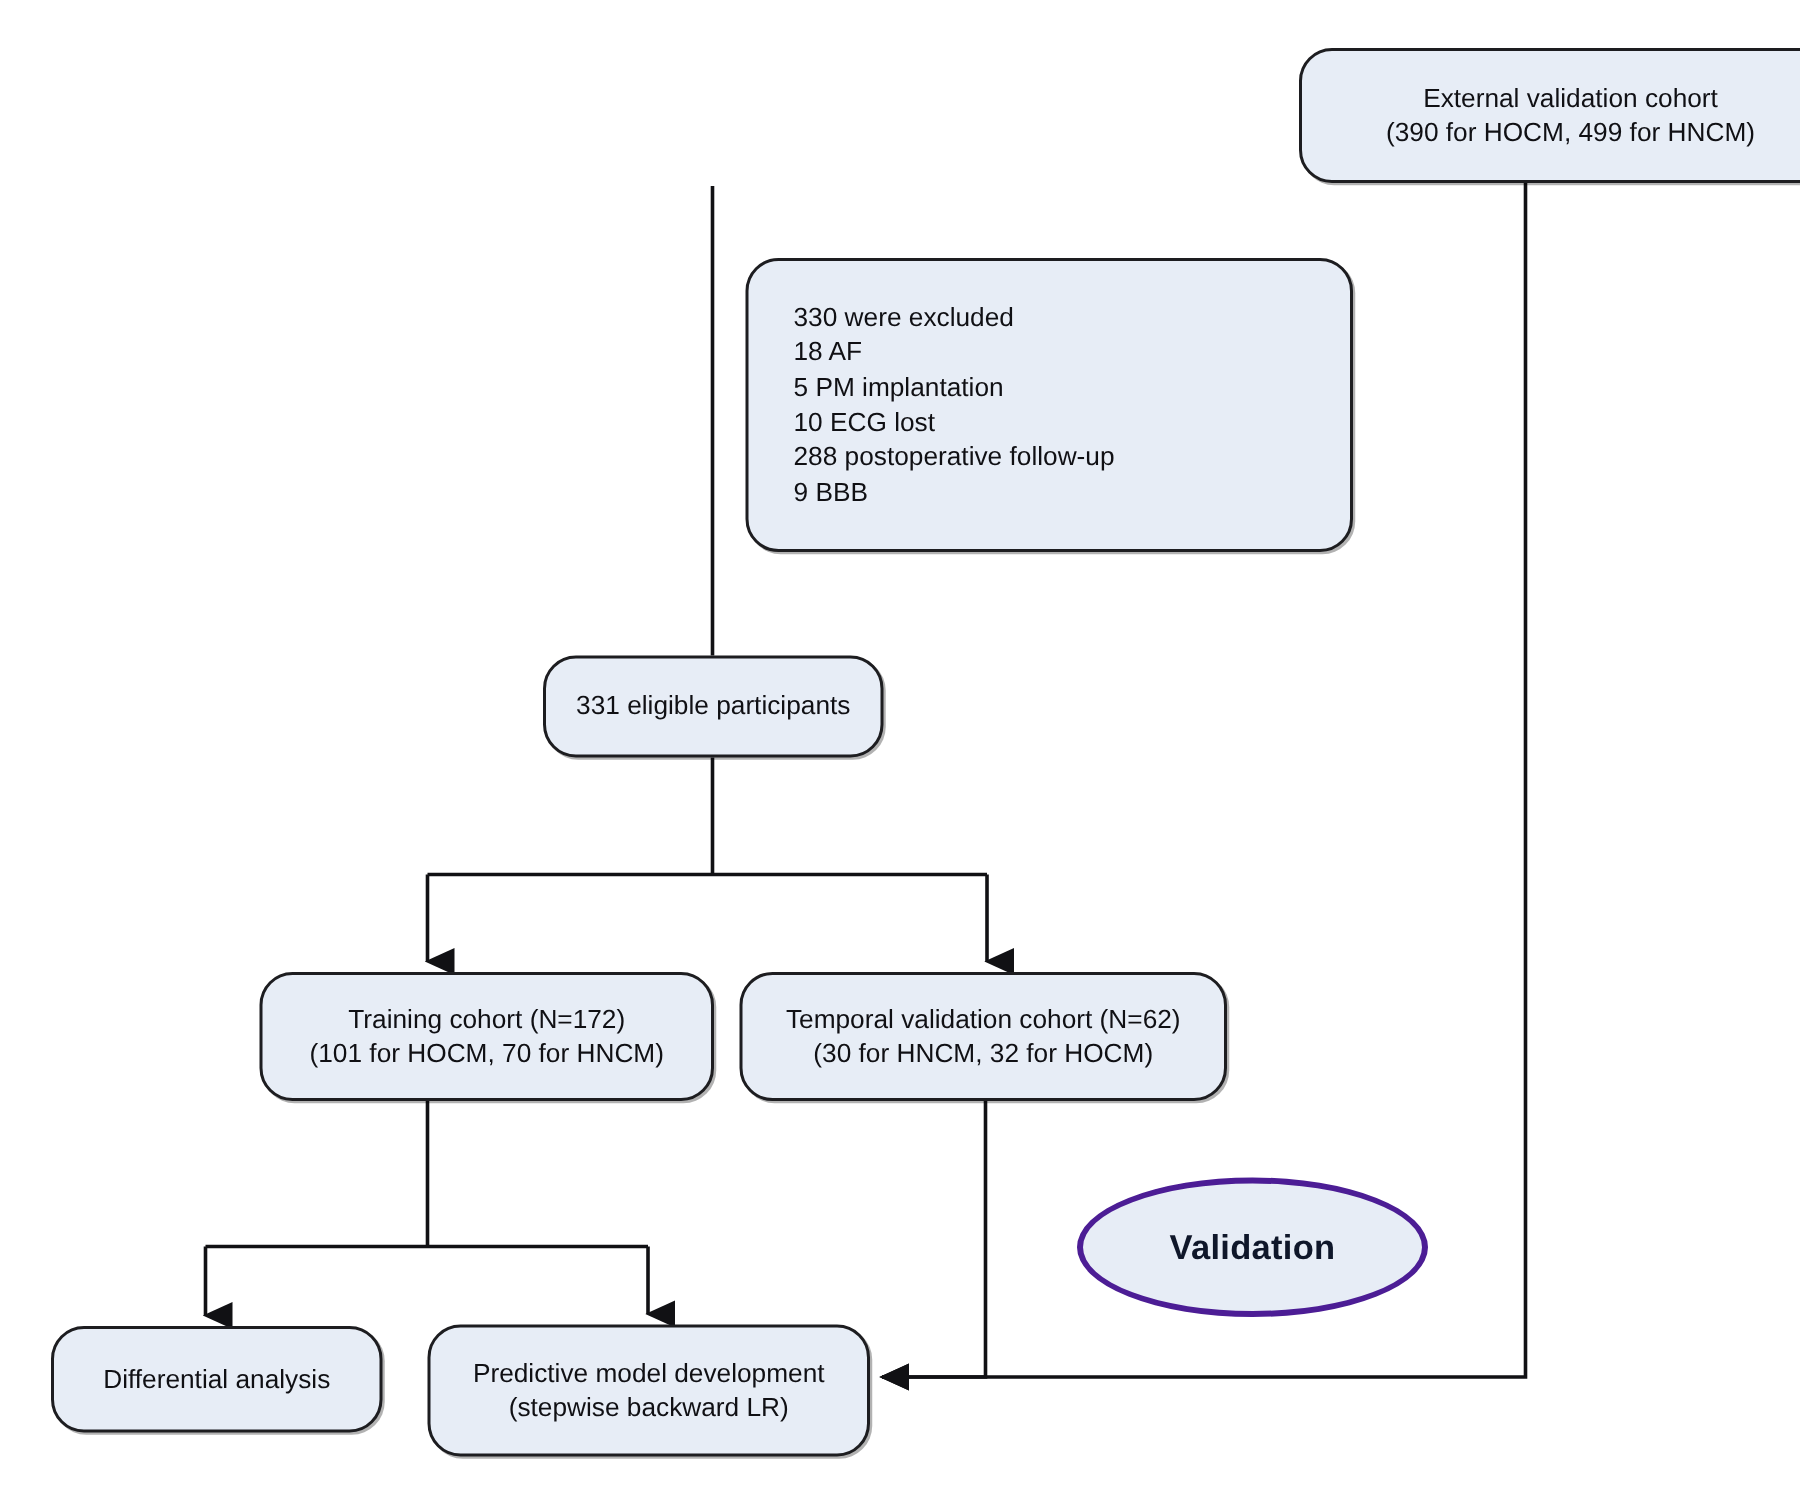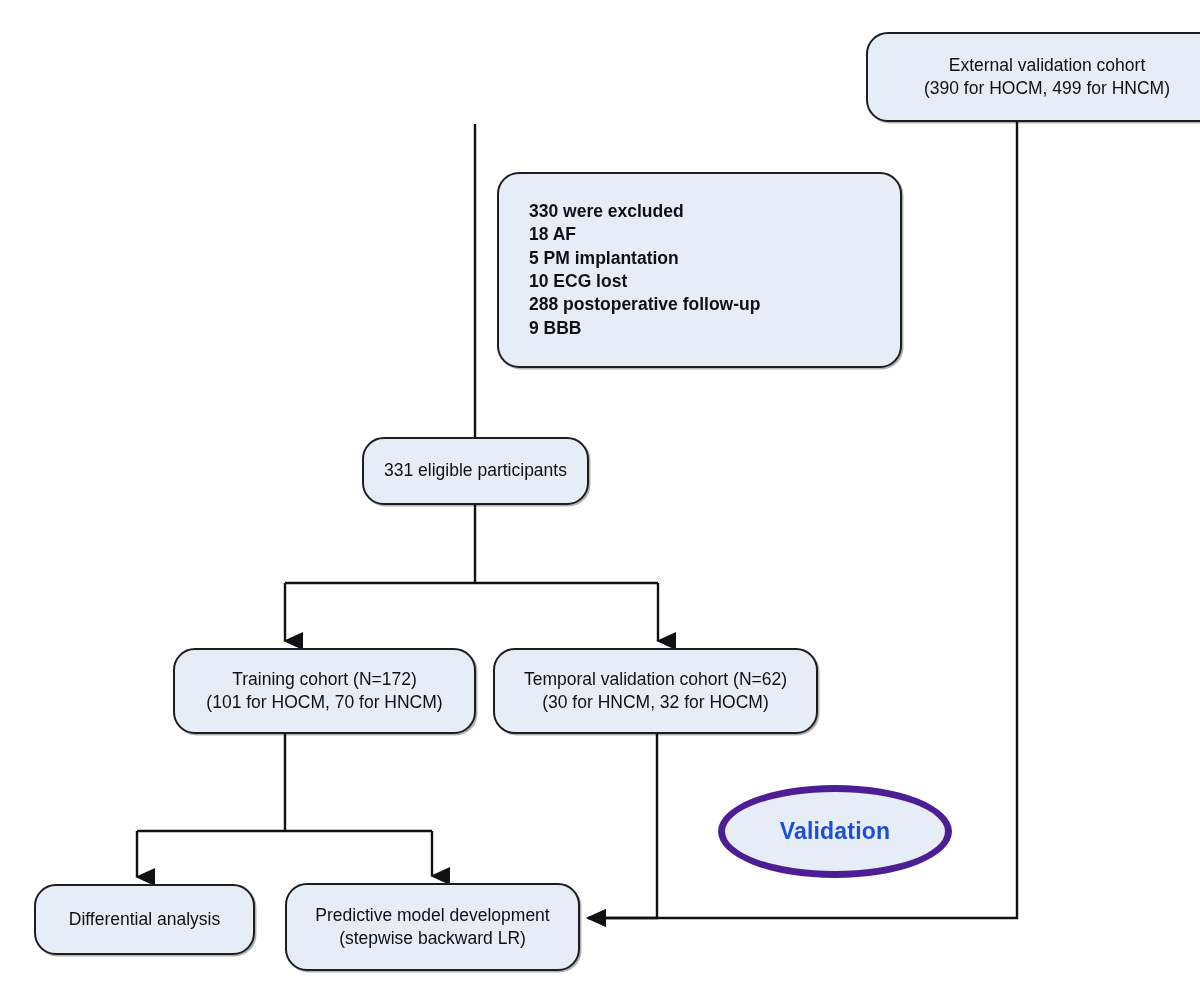--- a/index.html
+++ b/index.html
@@ -42,37 +42,36 @@
     box-shadow: 1.5px 1.5px 0 rgba(0,0,0,0.30);
   }
   .node-text {
     display: block;
     white-space: pre-line;
     padding: 0 10px;
   }
   .node.left-align {
     justify-content: flex-start;
     text-align: left;
-    font-weight: bold;
   }
   .node.left-align .node-text {
     padding-left: 30px;
   }
   .ellipse-node {
     position: absolute;
     box-sizing: border-box;
     background: #e7edf6;
-    border: 7px solid #4c1d95;
+    border: 4px solid #4c1d95;
     border-radius: 50%;
     display: flex;
     align-items: center;
     justify-content: center;
     font-size: 23px;
     font-weight: bold;
-    color: #1d4ed8;
+    color: #0f172a;
     letter-spacing: 0.2px;
   }
 
   
   #node-total          { left: 313px; top: 32px;  width: 324px; height: 92px; }
   #node-external       { left: 866px; top: 32px;  width: 362px; height: 90px; }
   #node-excluded       { left: 497px; top: 172px; width: 405px; height: 196px; }
   #node-eligible       { left: 362px; top: 437px; width: 227px; height: 68px; }
   #node-training       { left: 138px; top: 648px; width: 303px; height: 86px; margin-left: 35px; }
   #node-temporal       { left: 493px; top: 648px; width: 325px; height: 86px; }

